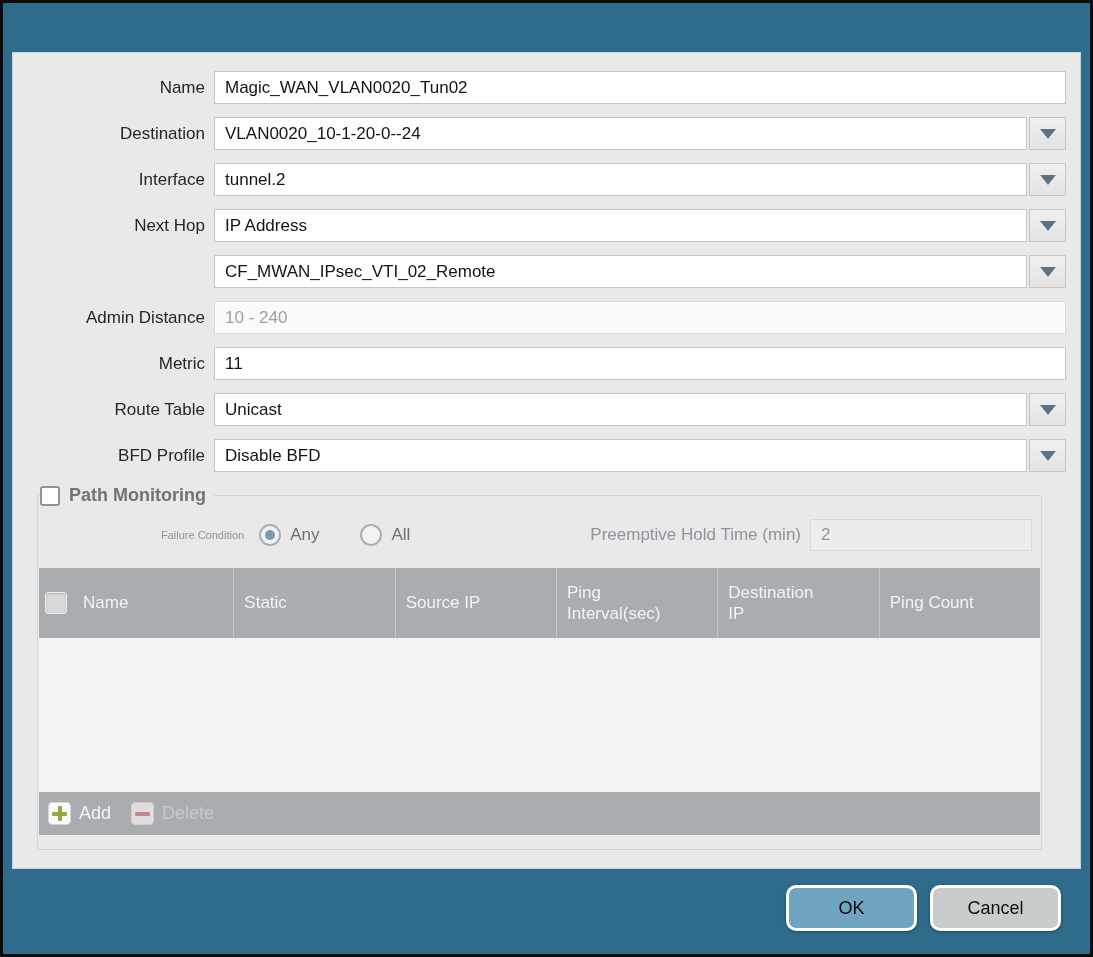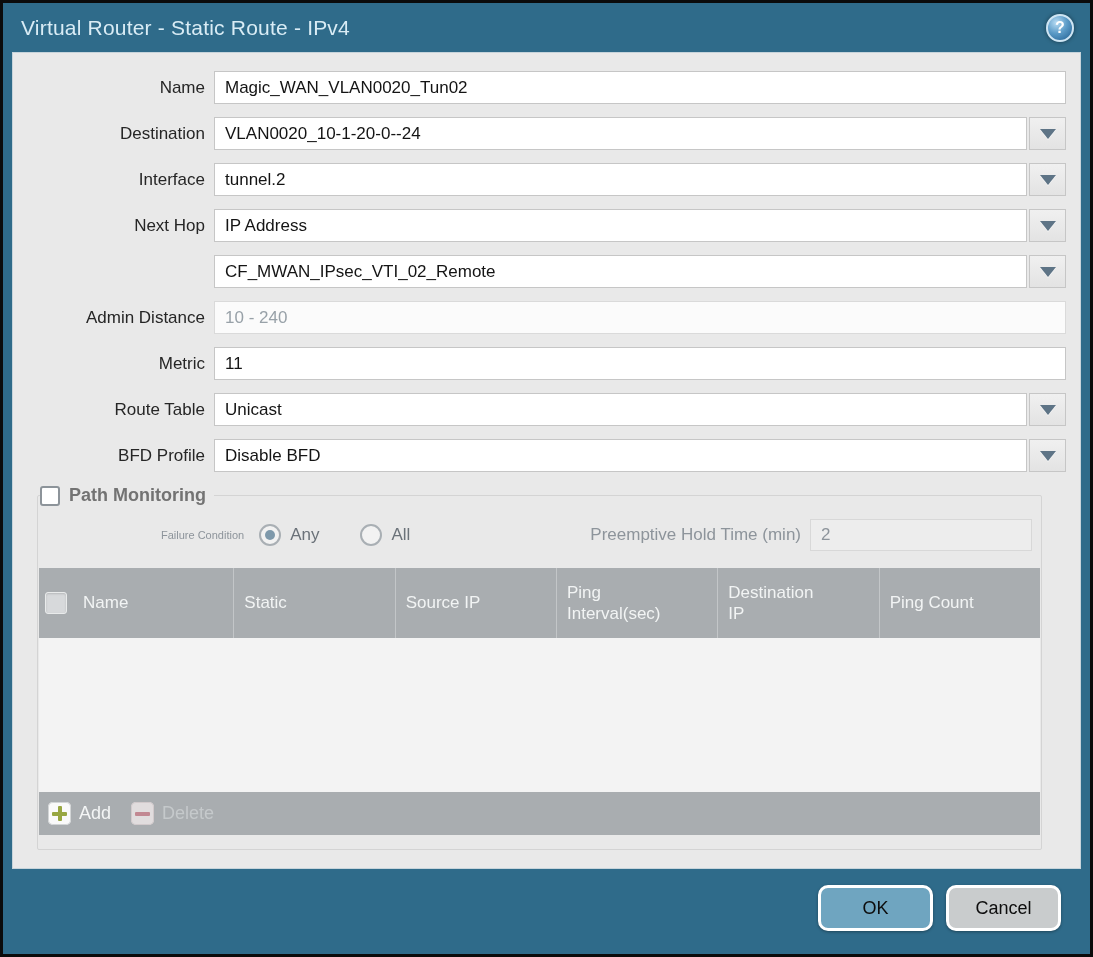--- a/index.html
+++ b/index.html
@@ -179,38 +179,34 @@
     content: ""; position: absolute; left: 4px; right: 4px;
     top: 50%; height: 4px; margin-top: -2px;
     background: #c9808b; border-radius: 1px;
   }
   
   .actions {
     position: absolute; right: 29px; bottom: 23px;
     display: flex; gap: 13px;
   }
   .btn {
-    width: 115px; height: 46px;
+    width: 131px; height: 46px;
     border: 3px solid #ffffff; border-radius: 10px;
     font-family: inherit; font-size: 18px; color: #0d0d0d;
     cursor: pointer;
     box-shadow: 0 1px 3px rgba(0,0,0,0.35);
   }
   .btn.ok { background: #6fa5c0; }
   .btn.cancel { background: #c9cccd; }
 </style>
 </head>
 <body>
 
 <div class="window">
 
-  <div class="titlebar">
-    <span class="title">Virtual Router - Static Route - IPv4</span>
-    <span class="help-icon">?</span>
-  </div>
 
   <div class="content">
 
     <div class="row">
       <span class="lbl">Name</span>
       <div class="field">
         <input type="text" value="Magic_WAN_VLAN0020_Tun02" style="">
       </div>
     </div>
 

